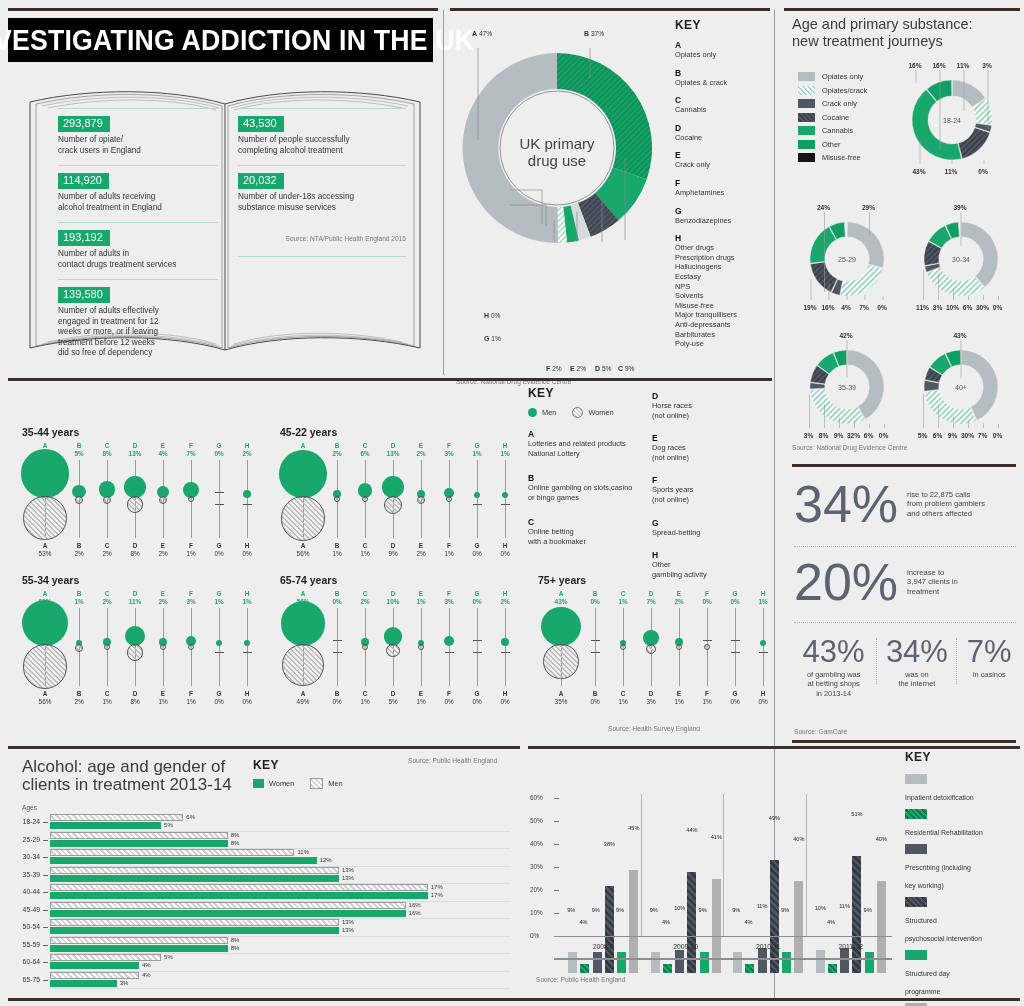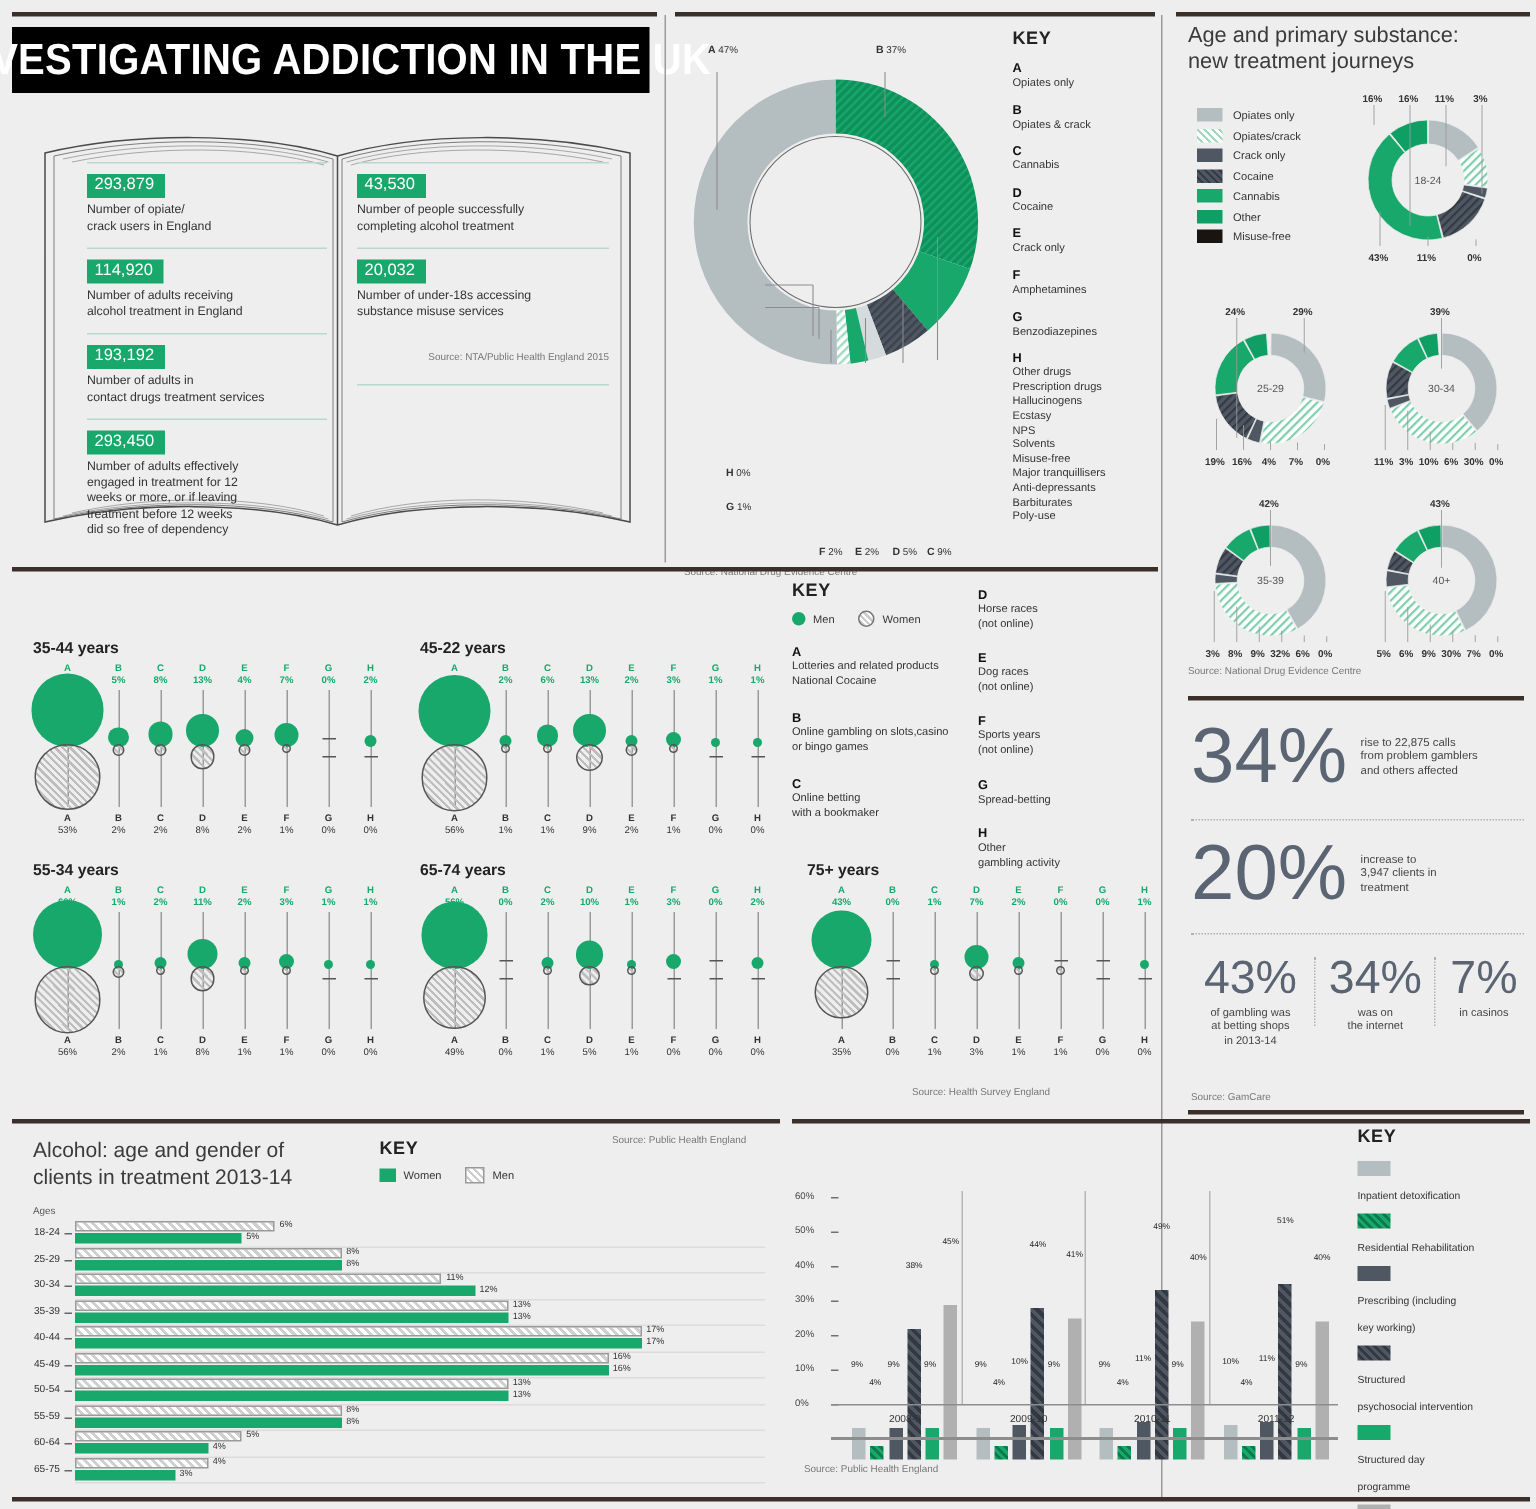--- a/index.html
+++ b/index.html
@@ -77,21 +77,21 @@
   .gl-bot{font-size:6.4px;color:#333;line-height:7.6px;}
   .gl-bot .ltr{font-weight:bold;}
 
   
   #gkey{position:absolute;left:528px;top:386px;width:240px;}
   .gk-letter{font-weight:bold;font-size:8.5px;color:#111;}
   .gk-text{font-size:7.4px;line-height:9.6px;color:#333;}
 
   
   #alc-bars{position:absolute;left:8px;top:748px;width:512px;height:254px;}
-  .ab-title{font-size:14px;line-height:17.5px;color:#3b3b3b;}
+  .ab-title{font-size:17px;line-height:17.5px;color:#3b3b3b;}
   .ages-cap{font-size:6.6px;color:#555;}
   .ab-row-label{font-size:6.8px;color:#333;text-align:right;}
   .bar-men{background:#18a86b;height:7px;}
   .bar-women{height:7px;border:1px solid #9a9a9a;box-sizing:border-box;
     background:repeating-linear-gradient(45deg,#ffffff 0 2px,#cfcfcf 2px 4px);}
   .bar-val{font-size:6px;color:#333;position:absolute;}
 
   
   #alc-trend{position:absolute;left:528px;top:748px;width:372px;height:254px;}
   .at-title{font-size:14.5px;line-height:17.5px;color:#3b3b3b;}
@@ -149,21 +149,21 @@
 alcohol treatment in England</div>
       </div>
       <div class="statblock">
         <div class="stat-line"></div>
         <div class="stat-num">193,192</div>
         <div class="stat-desc" style="white-space:pre-line">Number of adults in
 contact drugs treatment services</div>
       </div>
       <div class="statblock">
         <div class="stat-line"></div>
-        <div class="stat-num">293,450</div>
+        <div class="stat-num">139,580</div>
         <div class="stat-desc" style="white-space:pre-line">Number of adults effectively
 engaged in treatment for 12
 weeks or more, or if leaving
 treatment before 12 weeks
 did so free of dependency</div>
       </div>
     </div>
 
     <div class="bookcol" style="left:218px;top:28px;width:168px;">
       <div class="statblock">
@@ -229,20 +229,24 @@
         <line x1="175" y1="210" x2="175" y2="128"></line>
         <line x1="152" y1="212" x2="152" y2="170"></line>
         <line x1="127" y1="212" x2="127" y2="182"></line>
         <line x1="104" y1="212" x2="104" y2="190"></line>
         <line x1="60" y1="175" x2="96" y2="175"></line>
           <line x1="96" y1="175" x2="96" y2="196"></line>
         <line x1="60" y1="160" x2="92" y2="160"></line>
           <line x1="92" y1="160" x2="92" y2="194"></line>
       </g>
     </svg>
+    <div class="donut-center" style="left:44px;top:125px;width:126px;">
+      <span>UK primary</span><br>
+      <span>drug use</span>
+    </div>
     <div class="lbl" style="left:22px;top:20px;"><b>A</b> <span>47%</span></div>
     <div class="lbl" style="left:134px;top:20px;"><b>B</b> <span>37%</span></div>
     <div class="lbl" style="left:168px;top:355px;"><b>C</b> <span>9%</span></div>
     <div class="lbl" style="left:145px;top:355px;"><b>D</b> <span>5%</span></div>
     <div class="lbl" style="left:120px;top:355px;"><b>E</b> <span>2%</span></div>
     <div class="lbl" style="left:96px;top:355px;"><b>F</b> <span>2%</span></div>
     <div class="lbl" style="left:34px;top:325px;"><b>G</b> <span>1%</span></div>
     <div class="lbl" style="left:34px;top:302px;"><b>H</b> <span>0%</span></div>
     <div class="src" style="position:absolute;left:6px;top:368px;">Source: National Drug Evidence Centre</div>
   </div>
@@ -872,21 +876,21 @@
       <span style="width:9px;height:9px;border-radius:50%;background:#18a86b;display:inline-block;"></span>
       <span class="gk-text" style="margin:0 16px 0 5px;">Men</span>
       <span style="width:9px;height:9px;border-radius:50%;border:1px solid #777;display:inline-block;background:repeating-linear-gradient(45deg,#fff 0 1.5px,#ccc 1.5px 3px);"></span>
       <span class="gk-text" style="margin-left:5px;">Women</span>
     </div>
     <div style="display:flex;margin-top:11px;">
       <div style="width:124px;">
         <div style="margin-bottom:15px;">
             <div class="gk-letter">A</div>
             <div class="gk-text" style="white-space:pre-line">Lotteries and related products
-National Cocaine</div>
+National Lottery</div>
           </div>
         <div style="margin-bottom:15px;">
             <div class="gk-letter">B</div>
             <div class="gk-text" style="white-space:pre-line">Online gambling on slots,casino
 or bingo games</div>
           </div>
         <div>
             <div class="gk-letter">C</div>
             <div class="gk-text" style="white-space:pre-line">Online betting
 with a bookmaker</div>

